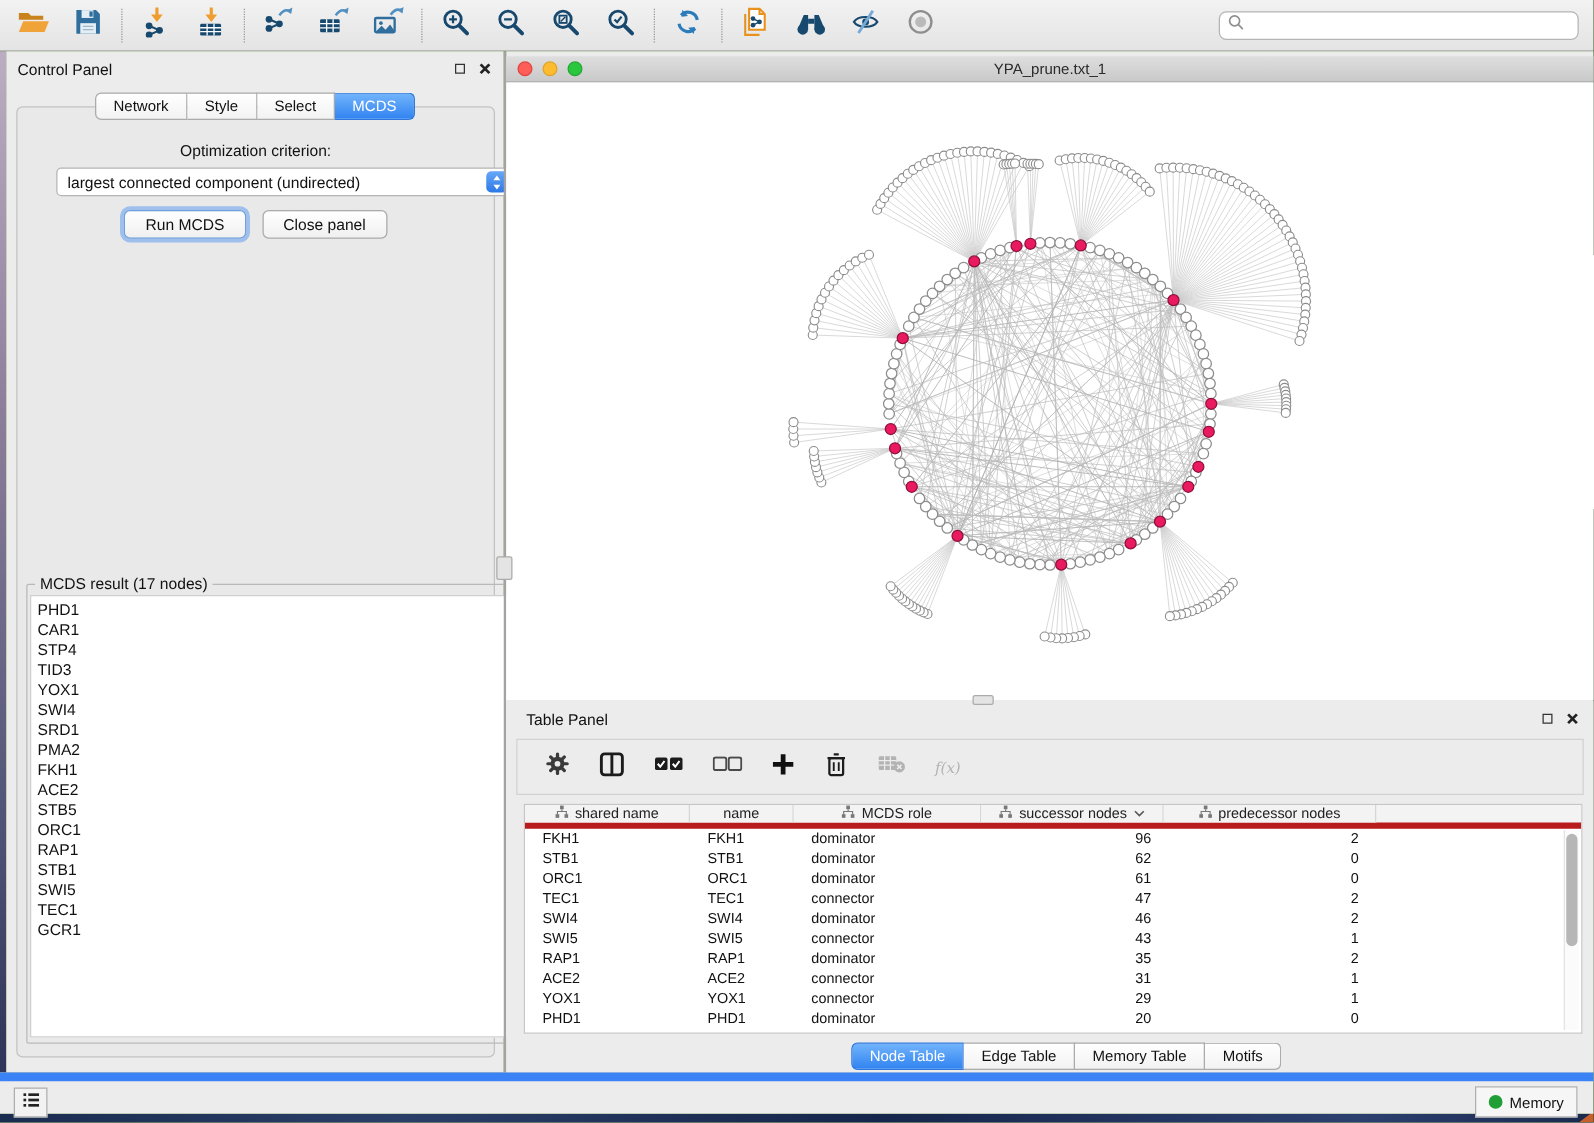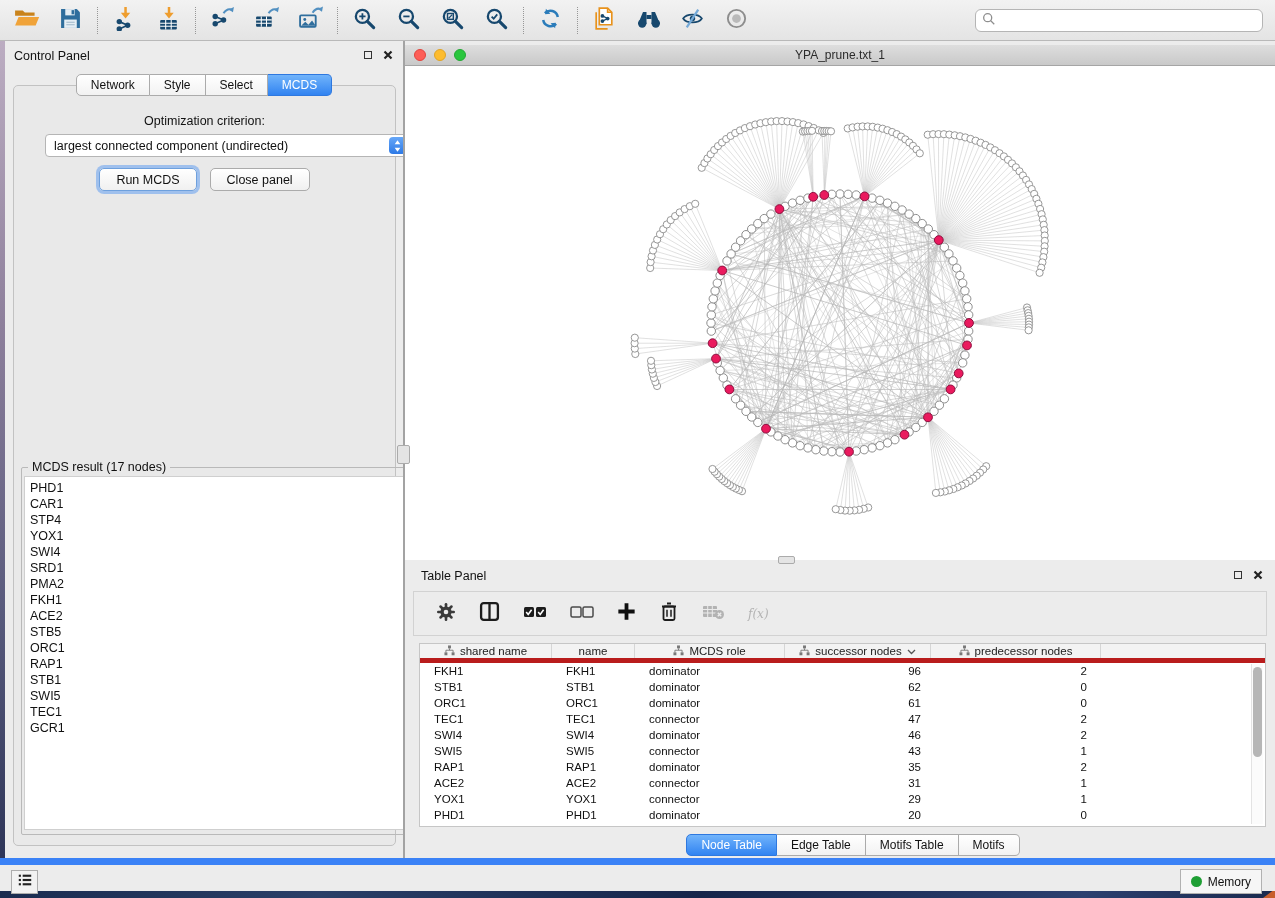--- a/index.html
+++ b/index.html
@@ -313,20 +313,21 @@
       <div class="btn-row">
         <button class="aqua-btn focused">Run MCDS</button>
         <button class="aqua-btn">Close panel</button>
       </div>
       <div class="mcds-fieldset">
         <span class="mcds-legend">MCDS result (17 nodes)</span>
         <div class="mcds-list">
             <div class="mcds-item">PHD1</div>
             <div class="mcds-item">CAR1</div>
             <div class="mcds-item">STP4</div>
+            <div class="mcds-item">TID3</div>
             <div class="mcds-item">YOX1</div>
             <div class="mcds-item">SWI4</div>
             <div class="mcds-item">SRD1</div>
             <div class="mcds-item">PMA2</div>
             <div class="mcds-item">FKH1</div>
             <div class="mcds-item">ACE2</div>
             <div class="mcds-item">STB5</div>
             <div class="mcds-item">ORC1</div>
             <div class="mcds-item">RAP1</div>
             <div class="mcds-item">STB1</div>
@@ -1258,21 +1259,21 @@
           </div>
         </div>
       <div class="nt-scroll">
           <div class="nt-thumb"></div>
         </div>
     </div>
 
     <div class="tp-tabs">
         <div class="seg-tab selected">Node Table</div>
         <div class="seg-tab">Edge Table</div>
-        <div class="seg-tab">Motifs Table</div>
+        <div class="seg-tab">Memory Table</div>
         <div class="seg-tab">Motifs</div>
       </div>
   </div>
 
   <div class="status-bar">
     <div class="list-btn">
       <span><svg width="16" height="16" viewBox="0 0 18 18">
             <g fill="#222">
               <rect x="2" y="3" width="2.4" height="2.4"></rect>
               <rect x="2" y="7.8" width="2.4" height="2.4"></rect>

